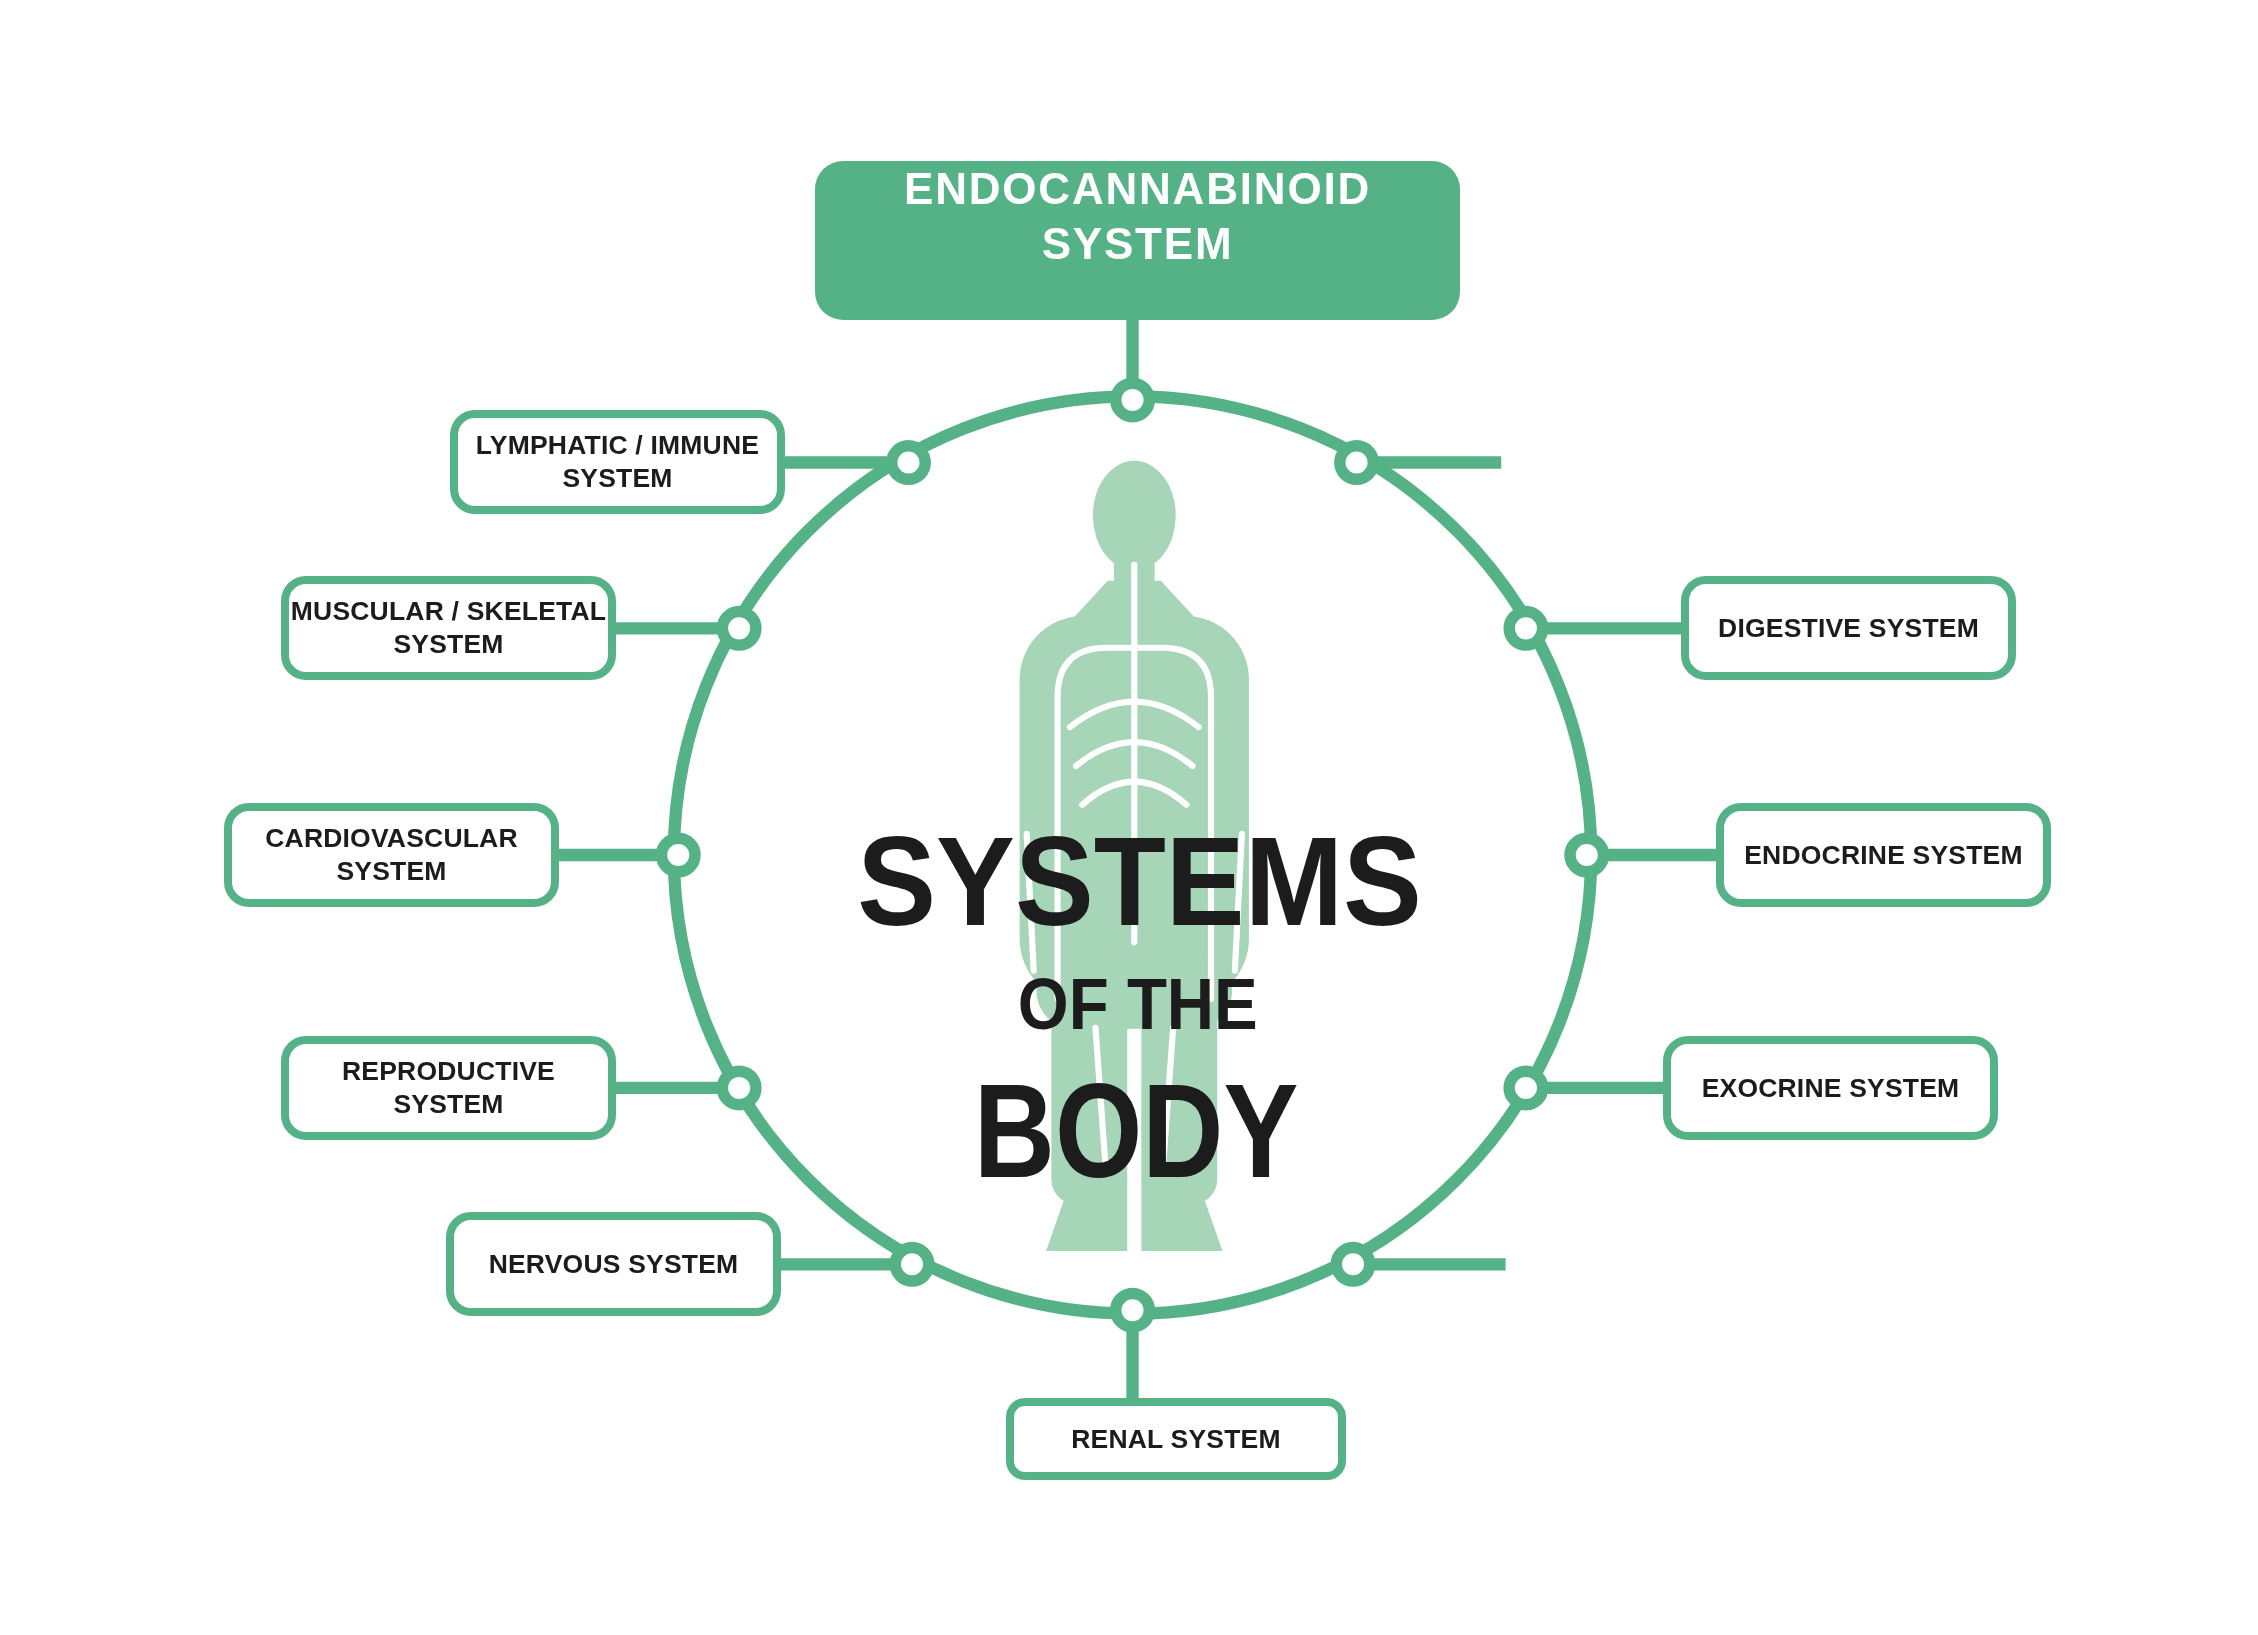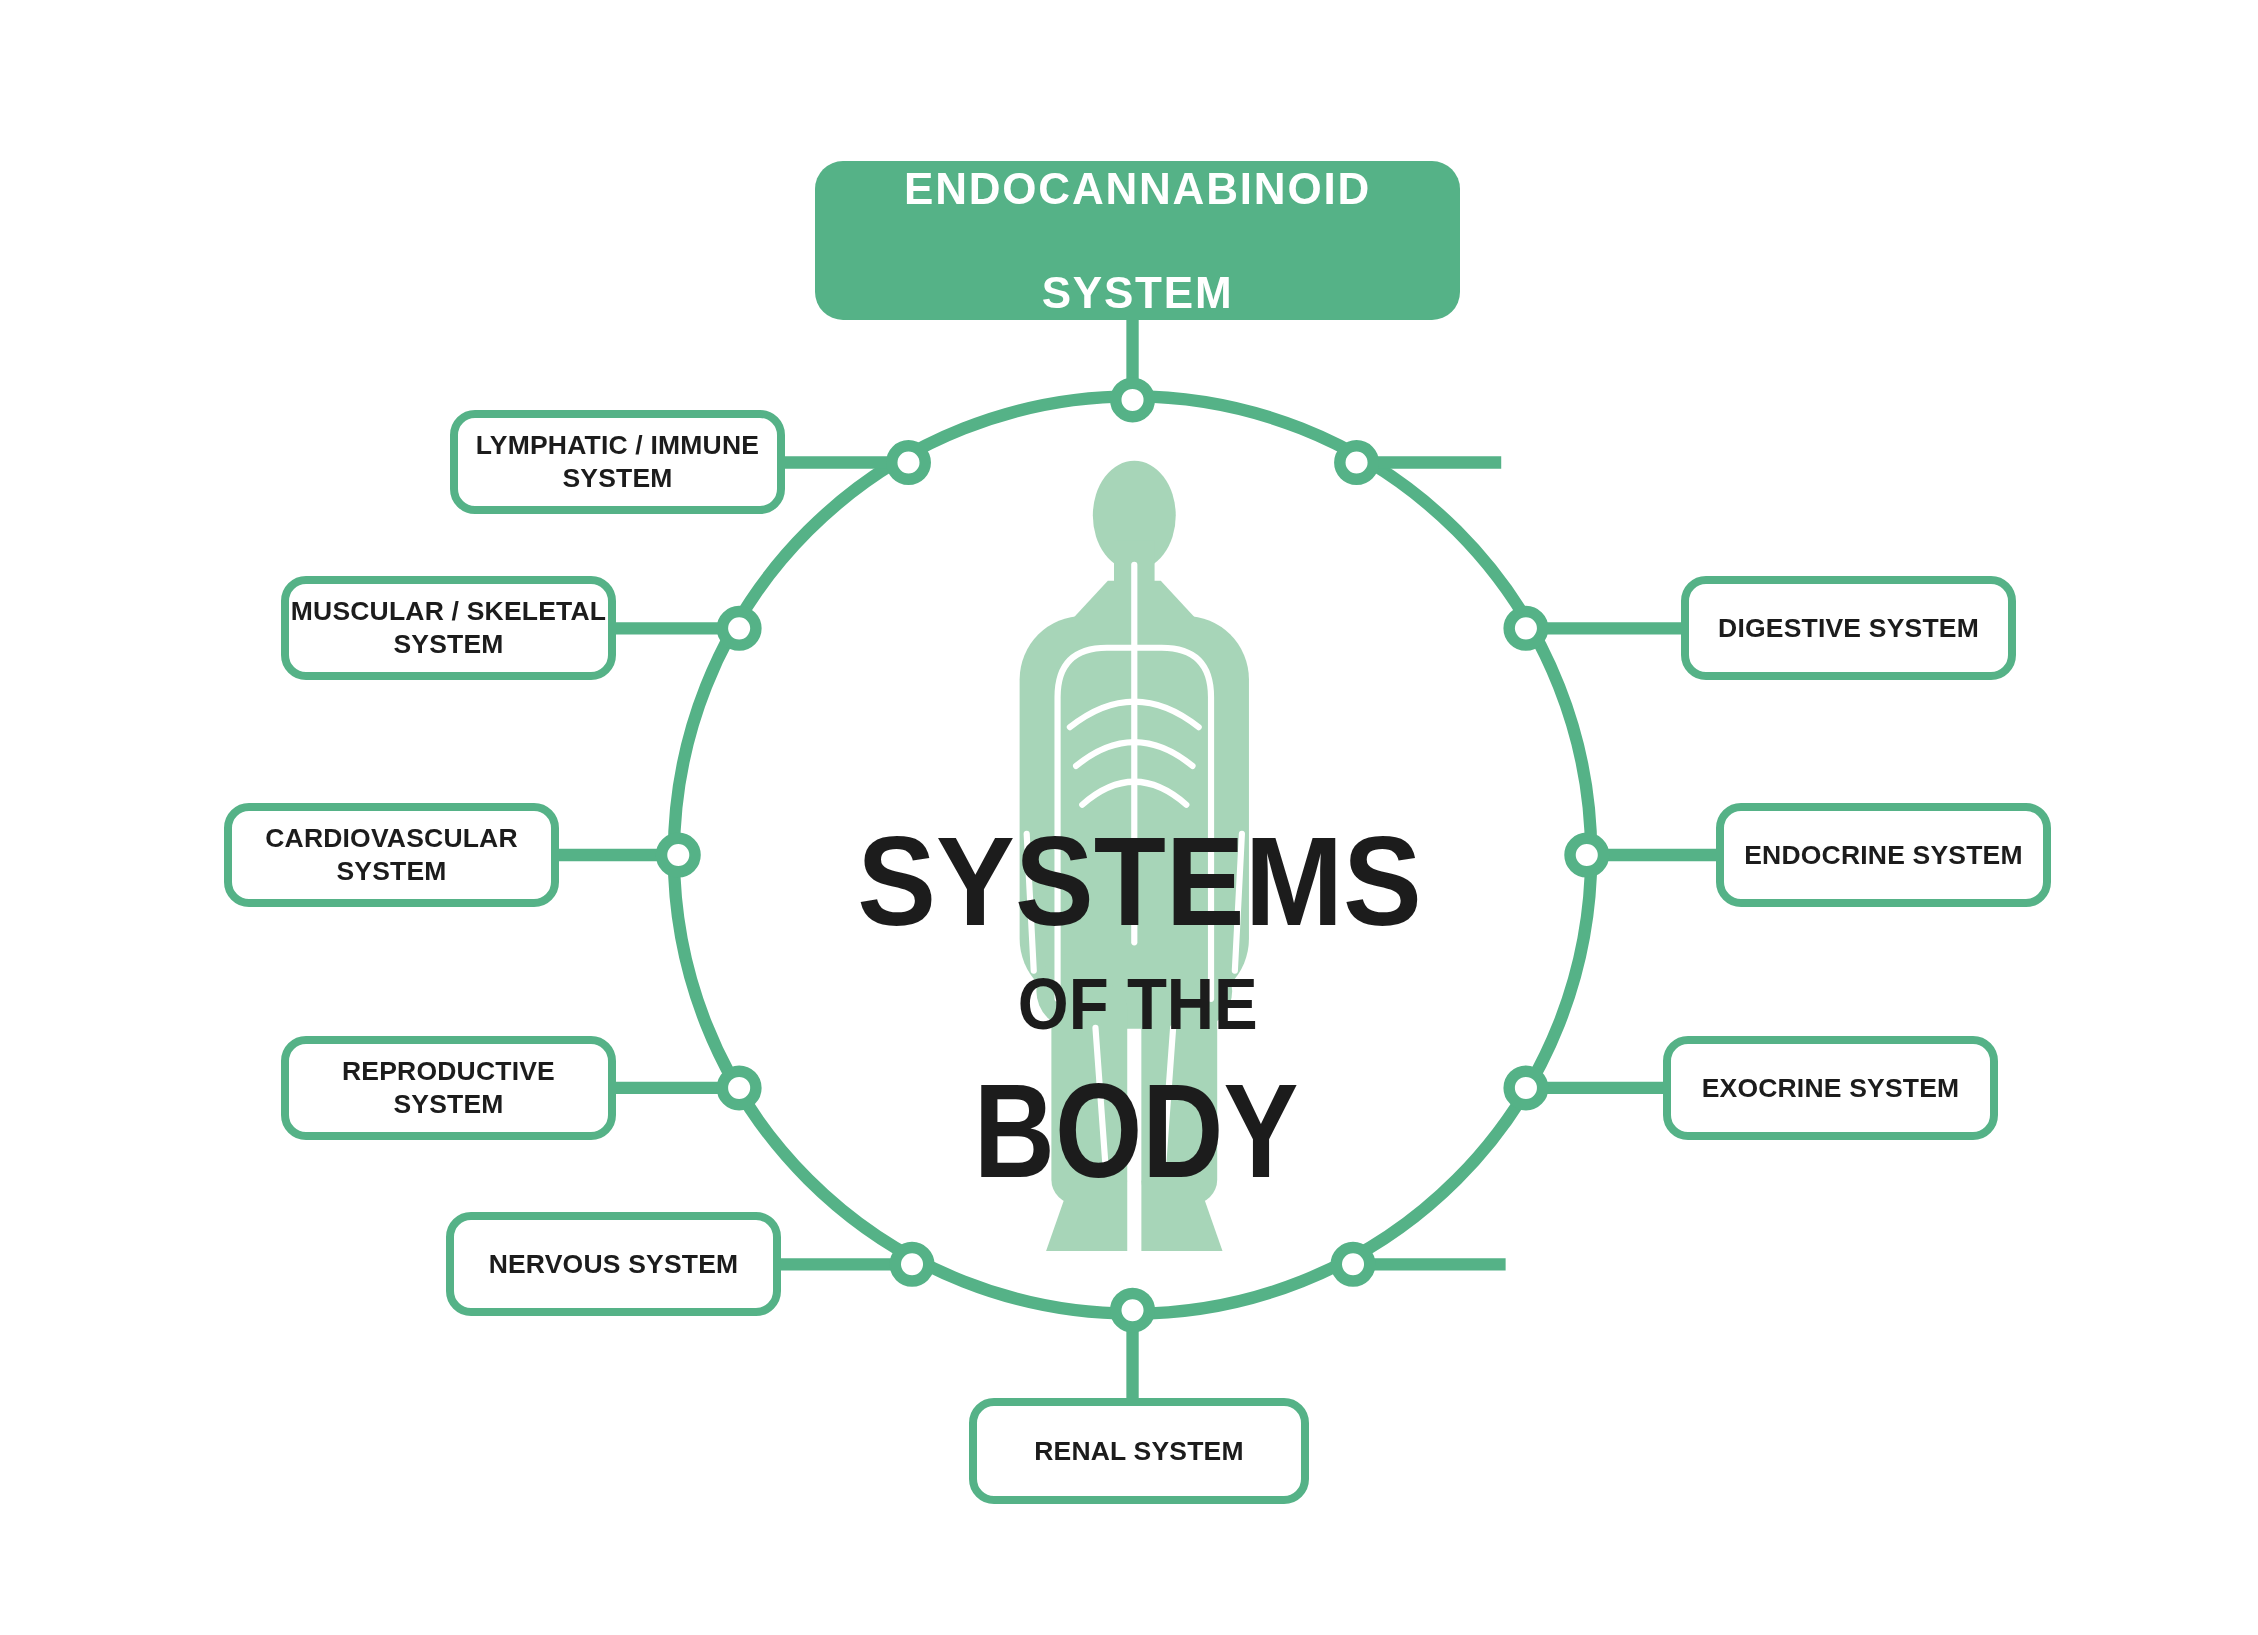--- a/index.html
+++ b/index.html
@@ -37,31 +37,31 @@
   .box-l3{left:224px;top:803px;}
   .box-l4{left:281px;top:1036px;}
   .box-l5{left:446px;top:1212px;}
   
   .box-r1{left:1491px;top:410px;}
   .box-r2{left:1681px;top:576px;}
   .box-r3{left:1716px;top:803px;}
   .box-r4{left:1663px;top:1036px;text-align:right;}
   .box-r5{left:1495px;top:1212px;}
   
-  .box-renal{left:969px;top:1398px;width:340px;height:106px;}
+  .box-renal{left:1006px;top:1398px;width:340px;height:82px;border-radius:19px;}
 
   
   .rootbox{
     position:absolute;
     left:815px;top:161px;width:645px;height:159px;
     box-sizing:border-box;
     background:#55B287;
     border-radius:28px;
     display:flex;flex-direction:column;
-    align-items:center;justify-content:space-between;
+    align-items:center;justify-content:flex-start;
     text-align:center;
     color:#ffffff;
     font-weight:700;
     font-size:44px;line-height:55px;
     letter-spacing:1.8px;
     z-index:3;
   }
 
   
   .ctext{

